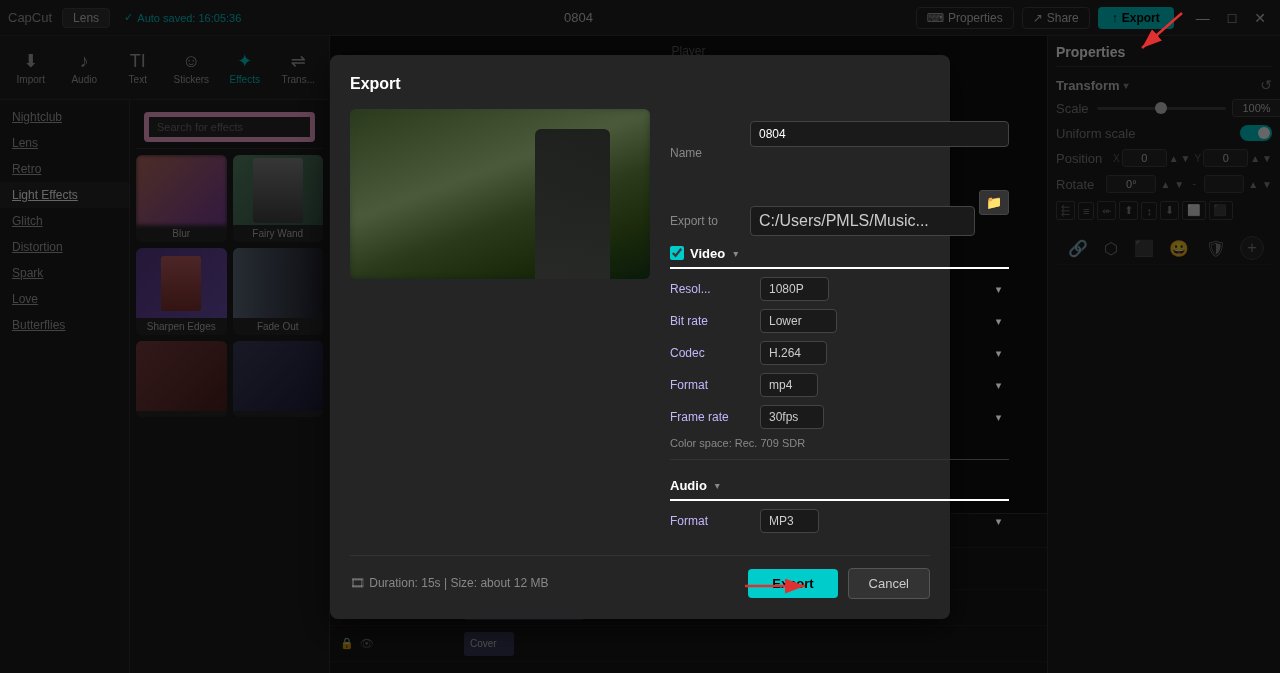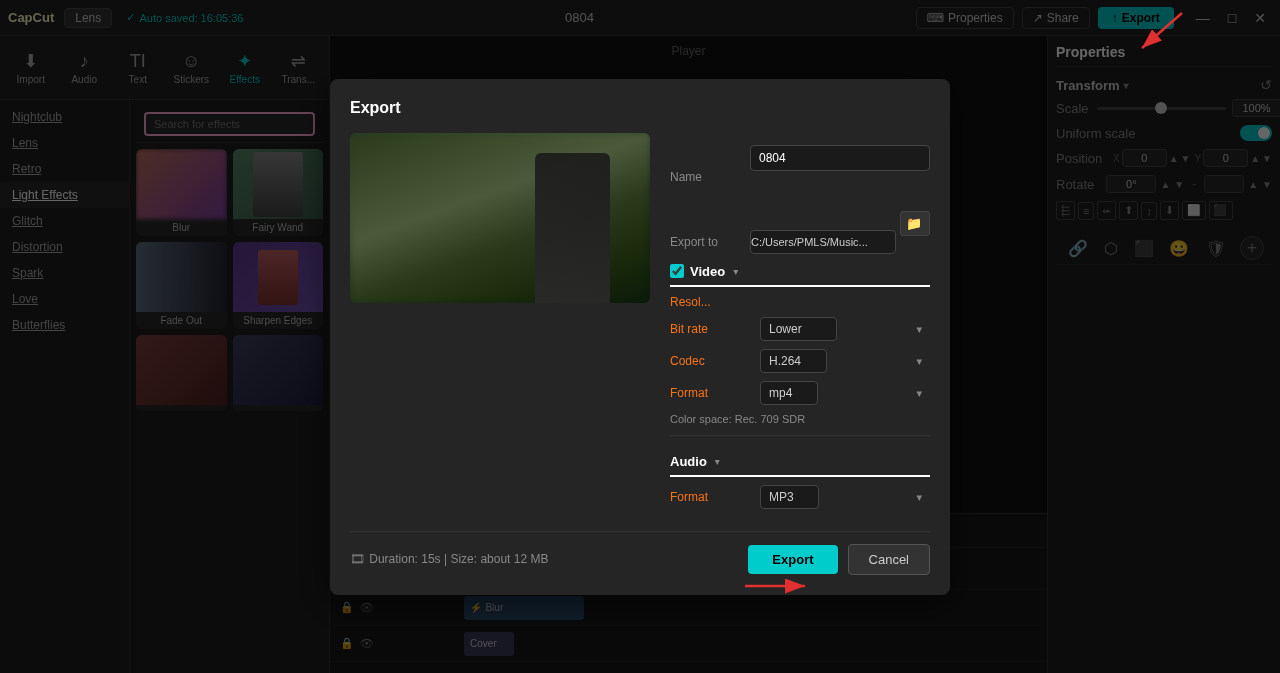--- a/index.html
+++ b/index.html
@@ -1,20 +1,20 @@
 <!DOCTYPE html>
 <html><head>
   <meta charset="utf-8">
   <style>
     * { box-sizing: border-box; margin: 0; padding: 0; }
     body { font-family: 'Segoe UI', Arial, sans-serif; background: #1a1a1a; color: #ccc; width: 1280px; height: 673px; overflow: hidden; position: relative; font-size: 12px; }
 
     
     .topbar { display: flex; align-items: center; background: #222; height: 36px; padding: 0 8px; border-bottom: 1px solid #333; gap: 6px; }
-    .topbar-logo { color: #fef9c3; font-weight: bold; font-size: 13px; margin-right: 4px; }
+    .topbar-logo { color: #a3a3a3; font-weight: normal; font-size: 13px; margin-right: 4px; }
     .menu-btn { background: #333; border: 1px solid #444; color: #ccc; border-radius: 4px; padding: 2px 10px; cursor: pointer; font-size: 12px; display: flex; align-items: center; gap: 4px; }
     .autosave { color: #0cc; font-size: 11px; display: flex; align-items: center; gap: 4px; margin-left: 8px; }
     .topbar-center { flex: 1; text-align: center; font-size: 13px; color: #ccc; }
     .topbar-right { display: flex; align-items: center; gap: 8px; }
     .shortcuts-btn { background: transparent; border: 1px solid #444; color: #ccc; border-radius: 4px; padding: 3px 10px; cursor: pointer; font-size: 12px; display: flex; align-items: center; gap: 4px; }
     .share-btn { background: transparent; border: 1px solid #444; color: #ccc; border-radius: 4px; padding: 3px 10px; cursor: pointer; font-size: 12px; display: flex; align-items: center; gap: 4px; }
     .export-topbtn { background: #0cc; border: none; color: #000; border-radius: 4px; padding: 4px 14px; cursor: pointer; font-size: 12px; font-weight: bold; display: flex; align-items: center; gap: 4px; }
     .win-btns { display: flex; align-items: center; gap: 6px; margin-left: 8px; }
     .win-btn { background: transparent; border: none; color: #ccc; cursor: pointer; font-size: 14px; padding: 2px 6px; }
 
@@ -34,21 +34,21 @@
     
     .effects-sidebar { display: flex; height: calc(100% - 64px); }
     .effects-list { width: 130px; border-right: 1px solid #333; overflow-y: auto; padding: 4px 0; }
     .effects-list::-webkit-scrollbar { width: 4px; }
     .effects-list::-webkit-scrollbar-thumb { background: #444; }
     .effect-category { padding: 6px 12px; cursor: pointer; font-size: 12px; color: #aaa; border-radius: 3px; text-decoration: underline; }
     .effect-category.active { color: #fff; background: #2a2a2a; }
 
     
     .search-box { padding: 6px 8px; border-bottom: 1px solid #333; }
-    .search-input { width: 100%; background: #2a2a2a; border: 2px solid #f9a8d4; border-radius: 4px; padding: 4px 8px; color: #ccc; font-size: 11px; }
+    .search-input { width: 100%; background: #2a2a2a; border: 5px solid #f9a8d4; border-radius: 4px; padding: 4px 8px; color: #ccc; font-size: 11px; }
 
     
     .effects-grid-area { flex: 1; overflow-y: auto; padding: 6px; display: flex; flex-direction: column; }
     .effects-grid-area::-webkit-scrollbar { width: 4px; }
     .effects-grid-area::-webkit-scrollbar-thumb { background: #444; }
     .effects-grid { display: grid; grid-template-columns: 1fr 1fr; gap: 6px; }
     .effect-thumb { background: #2a2a2a; border-radius: 6px; overflow: hidden; cursor: pointer; position: relative; }
     .effect-thumb-img { width: 100%; height: 70px; object-fit: cover; display: flex; align-items: center; justify-content: center; font-size: 22px; }
     .effect-thumb-label { text-align: center; font-size: 10px; color: #bbb; padding: 3px 2px; }
     .effect-thumb-1 { background: linear-gradient(135deg, #e08080 0%, #c05050 100%); }
@@ -105,28 +105,28 @@
     .modal { background: #252525; border-radius: 8px; width: 620px; padding: 20px; box-shadow: 0 8px 32px rgba(0,0,0,0.6); position: relative; }
     .modal-title { font-size: 16px; font-weight: bold; color: #fff; margin-bottom: 16px; }
     .modal-body { display: flex; gap: 20px; }
     .modal-preview { flex: 0 0 300px; }
     .preview-img { width: 300px; height: 170px; background: linear-gradient(160deg, #2a3a2a 0%, #3a4a3a 30%, #1a2a1a 60%, #0a1a0a 100%); border-radius: 6px; position: relative; overflow: hidden; display: flex; align-items: flex-end; justify-content: flex-end; }
     .edit-cover-btn { position: absolute; top: 8px; left: 8px; background: rgba(0,0,0,0.6); color: #ccc; border: none; border-radius: 4px; padding: 4px 8px; font-size: 11px; cursor: pointer; display: flex; align-items: center; gap: 4px; }
     .modal-form { flex: 1; }
     .form-row { display: flex; align-items: center; margin-bottom: 10px; }
     .form-label { color: #888; font-size: 12px; width: 80px; margin-top: 37px; }
     .form-input { background: #1a1a1a; border: 1px solid #444; color: #fff; border-radius: 4px; padding: 5px 8px; font-size: 12px; flex: 1; }
-    .form-input-path { background: #1a1a1a; border: 1px solid #444; color: #ccc; border-radius: 4px; padding: 5px 0; font-size: 11px; flex: 1; white-space: nowrap; overflow: hidden; text-overflow: ellipsis; margin-top: 36px; }
+    .form-input-path { background: #1a1a1a; border: 1px solid #444; color: #ccc; border-radius: 4px; padding: 5px 8px; font-size: 16px; flex: 1; white-space: nowrap; overflow: hidden; text-overflow: ellipsis; margin-top: 36px; }
     .folder-btn { background: #333; border: 1px solid #444; color: #ccc; border-radius: 3px; padding: 4px 6px; cursor: pointer; margin-left: 4px; font-size: 13px; }
     .section-header { display: flex; align-items: center; gap: 6px; margin: 10px 0 8px; border-bottom: 2px solid #ffffff; padding-bottom: 6px; }
     .section-check { width: 14px; height: 14px; accent-color: #0cc; }
     .section-head-label { color: #fff; font-size: 13px; font-weight: bold; }
     .section-arrow { color: #888; font-size: 10px; margin-left: 2px; }
     .dropdown-row { display: flex; align-items: center; margin-bottom: 8px; }
-    .dropdown-label { color: #f97316; font-size: 12px; width: 90px; }
+    .dropdown-label { color: #c4b5fd; font-size: 12px; width: 90px; }
     .dropdown-select { background: #1a1a1a; border: 1px solid #444; color: #ccc; border-radius: 4px; padding: 4px 24px 4px 8px; font-size: 12px; flex: 1; appearance: none; -webkit-appearance: none; position: relative; cursor: pointer; }
     .dropdown-wrap { flex: 1; position: relative; }
     .dropdown-wrap::after { content: '▾'; position: absolute; right: 8px; top: 50%; transform: translateY(-50%); color: #888; pointer-events: none; font-size: 11px; }
     .color-space { color: #888; font-size: 11px; margin: 4px 0 10px; }
     .audio-section { border-top: 1px solid #333; padding-top: 8px; }
     .modal-footer { display: flex; align-items: center; justify-content: space-between; margin-top: 14px; border-top: 1px solid #333; padding-top: 12px; }
     .duration-text { color: #888; font-size: 12px; display: flex; align-items: center; gap: 4px; }
     .footer-btns { display: flex; gap: 10px; align-items: center; }
     .export-btn { background: #0cc; border: none; color: #000; border-radius: 4px; padding: 7px 24px; font-size: 13px; font-weight: bold; cursor: pointer; }
     .cancel-btn { background: #333; border: 1px solid #555; color: #ccc; border-radius: 4px; padding: 7px 20px; font-size: 13px; cursor: pointer; }
@@ -221,30 +221,30 @@
             <div class="effect-thumb-img effect-thumb-1" style="filter:blur(2px); background: linear-gradient(135deg, #c07060, #8040a0);"></div>
             <div class="effect-thumb-label">Blur</div>
           </div>
           <div class="effect-thumb">
             <div class="effect-thumb-img effect-thumb-2" style="background: linear-gradient(135deg, #5a8a6a, #3a5a4a); display:flex; align-items:center; justify-content:center; font-size:11px; color:#aaa; overflow:hidden;">
               <div style="width:50px;height:65px;background:linear-gradient(180deg,#888,#444);border-radius:3px;position:relative;overflow:hidden;"></div>
             </div>
             <div class="effect-thumb-label">Fairy Wand</div>
           </div>
           <div class="effect-thumb">
+            <div class="effect-thumb-img effect-thumb-3" style="background:linear-gradient(135deg,#5a3a8a,#7050b0); display:flex;align-items:center;justify-content:center;">
+              <div style="width:40px;height:55px;background:linear-gradient(180deg,#c06060,#803030);border-radius:3px;"></div>
+            </div>
+            <div class="effect-thumb-label">Sharpen Edges</div>
+          </div>
+          <div class="effect-thumb">
             <div class="effect-thumb-img effect-thumb-4" style="background:linear-gradient(135deg,#505060,#3a3a50); display:flex;align-items:center;justify-content:center;">
               <div style="width:100%;height:100%;background:linear-gradient(90deg,#607080,rgba(30,30,40,0.8));"></div>
             </div>
             <div class="effect-thumb-label">Fade Out</div>
-          </div>
-          <div class="effect-thumb">
-            <div class="effect-thumb-img effect-thumb-3" style="background:linear-gradient(135deg,#5a3a8a,#7050b0); display:flex;align-items:center;justify-content:center;">
-              <div style="width:40px;height:55px;background:linear-gradient(180deg,#c06060,#803030);border-radius:3px;"></div>
-            </div>
-            <div class="effect-thumb-label">Sharpen Edges</div>
           </div>
           <div class="effect-thumb">
             <div class="effect-thumb-img effect-thumb-5" style="background:linear-gradient(135deg,#804040,#502020);"></div>
             <div class="effect-thumb-label"></div>
           </div>
           <div class="effect-thumb">
             <div class="effect-thumb-img effect-thumb-6" style="background:linear-gradient(135deg,#404060,#202040);"></div>
             <div class="effect-thumb-label"></div>
           </div>
         </div>
@@ -415,20 +415,27 @@
         </div>
 
         <div class="section-header">
           <input type="checkbox" class="section-check" checked="" style="">
           <span class="section-head-label">Video</span>
           <span class="section-arrow">▾</span>
         </div>
 
         <div class="dropdown-row">
           <span class="dropdown-label">Resol...</span>
+          <div class="dropdown-wrap">
+            <select class="dropdown-select">
+              <option>1080P</option>
+              <option>720P</option>
+              <option>4K</option>
+            </select>
+          </div>
         </div>
 
         <div class="dropdown-row">
           <span class="dropdown-label">Bit rate</span>
           <div class="dropdown-wrap">
             <select class="dropdown-select">
               <option>Lower</option>
               <option>Medium</option>
               <option>Higher</option>
             </select>
@@ -448,20 +455,30 @@
         <div class="dropdown-row">
           <span class="dropdown-label">Format</span>
           <div class="dropdown-wrap">
             <select class="dropdown-select">
               <option>mp4</option>
               <option>mov</option>
             </select>
           </div>
         </div>
 
+        <div class="dropdown-row">
+          <span class="dropdown-label">Frame rate</span>
+          <div class="dropdown-wrap">
+            <select class="dropdown-select">
+              <option>30fps</option>
+              <option>60fps</option>
+              <option>24fps</option>
+            </select>
+          </div>
+        </div>
 
         <div class="color-space">Color space: Rec. 709 SDR</div>
 
         <div class="audio-section">
           <div class="section-header">
             <span class="section-head-label">Audio</span>
             <span class="section-arrow">▾</span>
           </div>
           <div class="dropdown-row">
             <span class="dropdown-label">Format</span>

